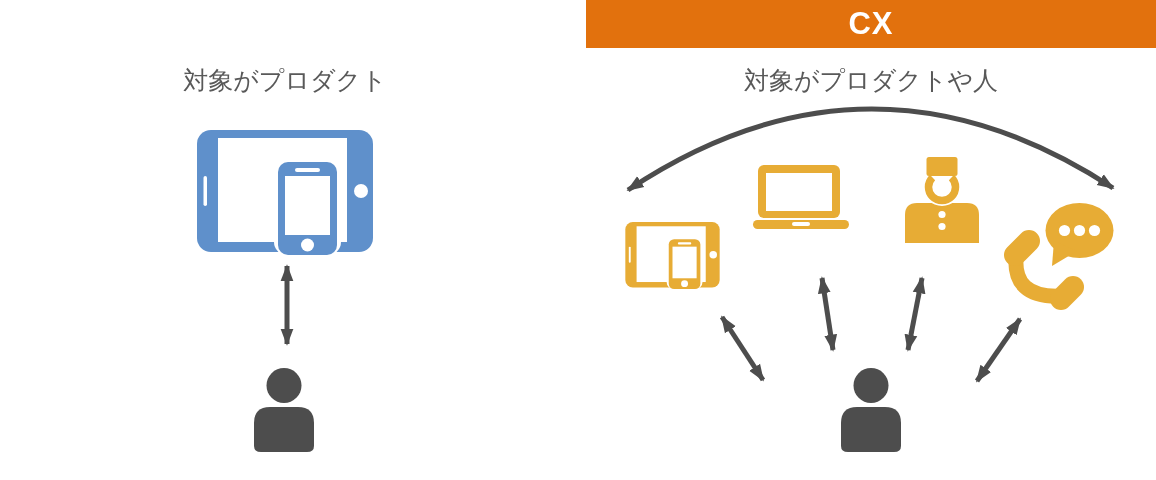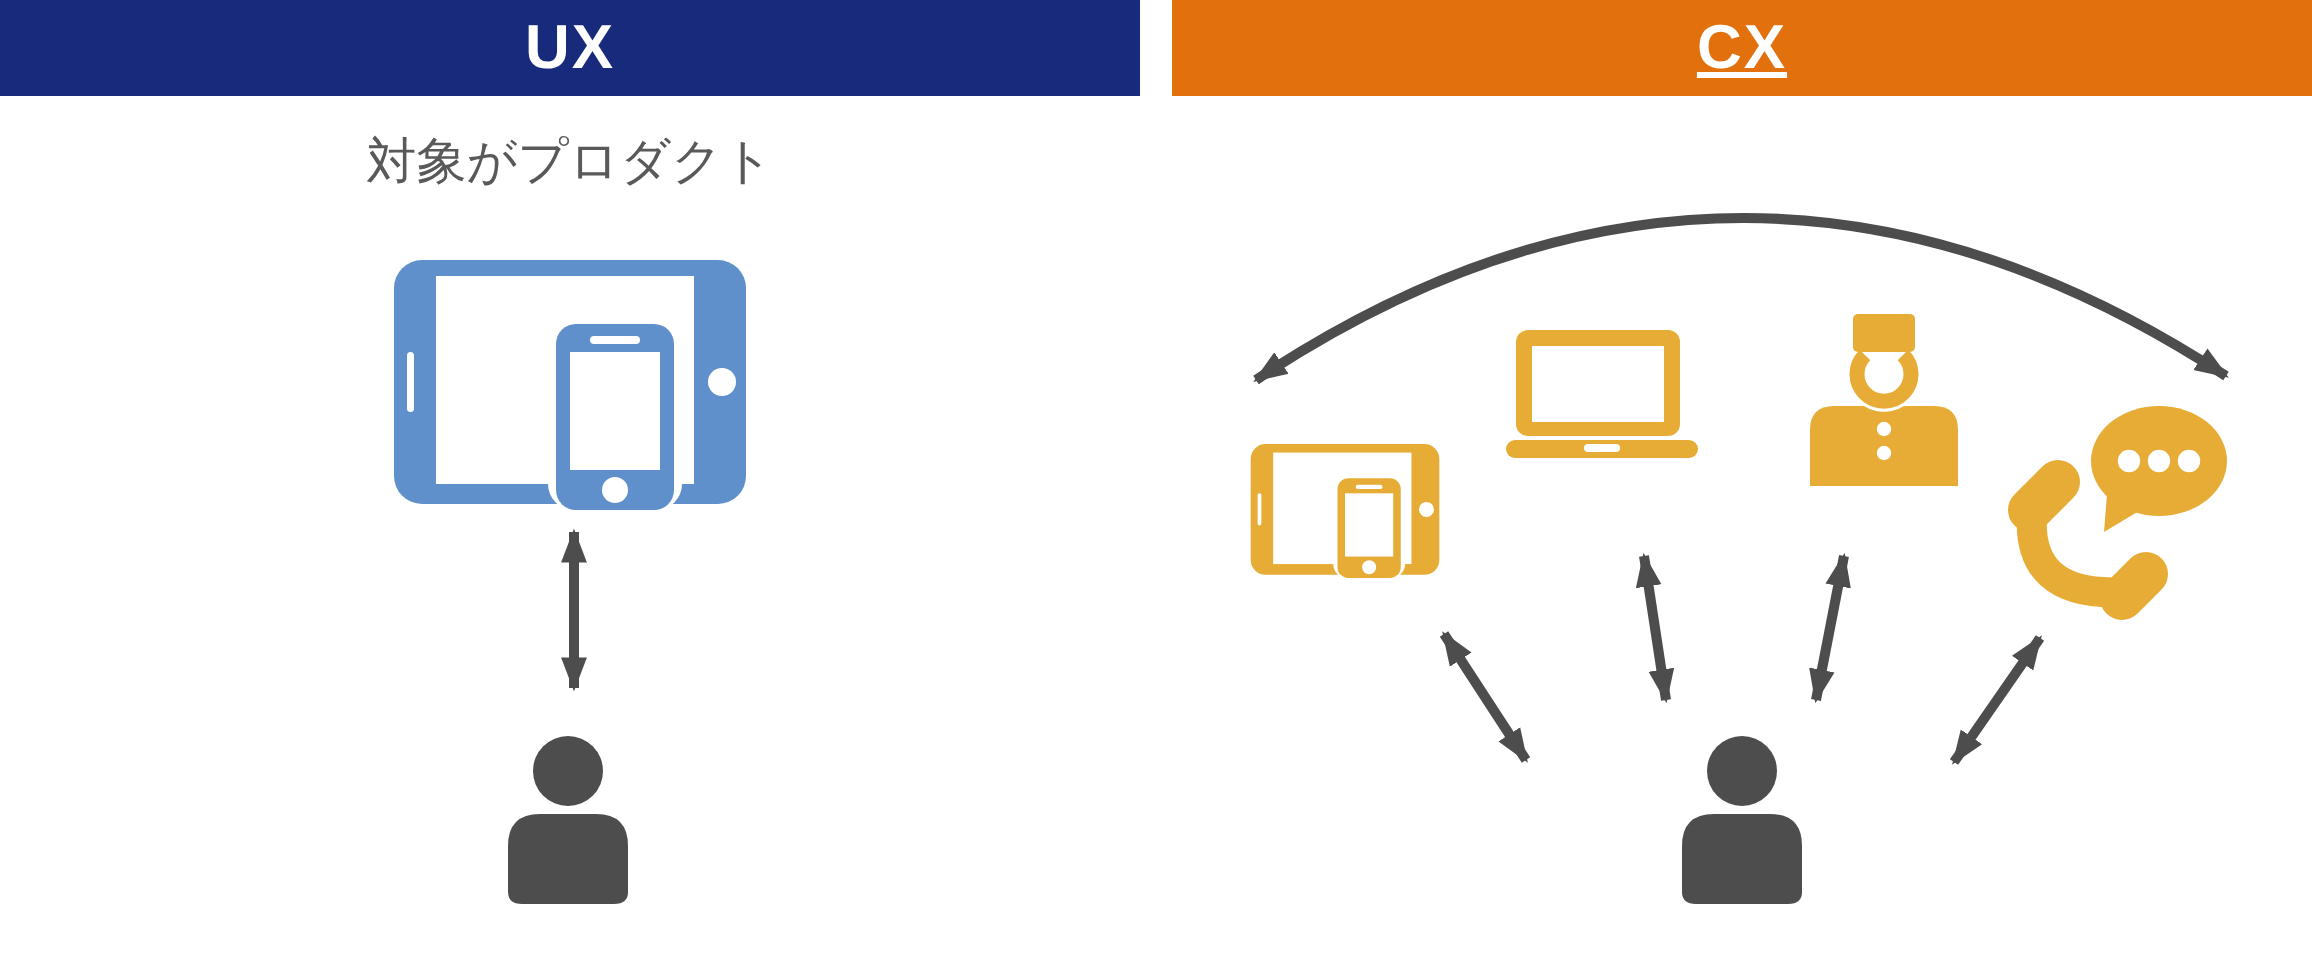--- a/index.html
+++ b/index.html
@@ -14,21 +14,21 @@
   .stage{
     position:relative;width:1156px;height:480px;background:#ffffff;
     font-family:"Liberation Sans","DejaVu Sans",sans-serif;overflow:hidden;
   }
   .abs{position:absolute;}
   .hd{
     top:0;height:48px;display:flex;align-items:center;justify-content:center;
     color:#ffffff;font-size:31px;font-weight:bold;letter-spacing:1px;
   }
   .hd-ux{left:0;width:570px;background:var(--navy);}
-  .hd-cx{left:586px;width:570px;background:var(--orange);text-decoration:underline;}
+  .hd-cx{left:586px;width:570px;background:var(--orange);}
   .subtitle{
     top:58px;height:44px;display:flex;align-items:center;justify-content:center;
     color:var(--subtle);font-size:25px;font-weight:400;white-space:nowrap;
   }
   .sub-ux{left:0;width:570px;}
   .sub-cx{left:586px;width:570px;}
   .blue{color:var(--blue);}
   .gold{color:var(--gold);}
   .fig{color:var(--fig);}
   svg{display:block;overflow:visible;}
@@ -40,23 +40,20 @@
 <div class="stage">
 
   <svg width="0" height="0" class="abs" aria-hidden="true">
     <defs>
       <marker id="ah" viewBox="0 0 10 10" refX="9" refY="5" markerWidth="3.4" markerHeight="3.4" orient="auto-start-reverse" markerUnits="strokeWidth">
         <path d="M0,1.2 L10,5 L0,8.8 Z" fill="#4d4d4d"></path>
       </marker>
     </defs>
   </svg>
 
-  <header class="abs hd hd-ux">
-    <span>UX</span>
-  </header>
 
   <div class="abs subtitle sub-ux">対象がプロダクト</div>
 
   <svg class="abs blue" style="left:197px;top:130px;" width="176" height="125" viewBox="0 0 176 125">
     <rect x="0" y="0" width="176" height="122" rx="14" fill="currentColor"></rect>
     <rect x="21" y="8" width="129" height="104" fill="#ffffff"></rect>
     <rect x="6.5" y="46" width="3.5" height="30" rx="1.75" fill="#ffffff"></rect>
     <circle cx="164" cy="61" r="7" fill="#ffffff"></circle>
     <rect x="77" y="28" width="67" height="97" rx="13" fill="#ffffff"></rect>
     <rect x="81" y="32" width="59" height="93" rx="10" fill="currentColor"></rect>
@@ -71,20 +68,21 @@
 
   <svg class="abs fig" style="left:254px;top:368px;" width="60" height="84" viewBox="0 0 60 84">
     <circle cx="30" cy="17.5" r="17.5" fill="currentColor"></circle>
     <path d="M0,78 V55 Q0,39 16,39 H44 Q60,39 60,55 V78 Q60,84 53,84 H7 Q0,84 0,78 Z" fill="currentColor"></path>
   </svg>
 
   <header class="abs hd hd-cx">
     <span>CX</span>
   </header>
 
+  <div class="abs subtitle sub-cx">対象がプロダクトや人</div>
 
   <svg class="abs" style="left:612px;top:100px;" width="512" height="108" viewBox="0 0 512 108">
     <path class="arrow-line" d="M16,90 Q258,-71 501,88" marker-start="url(#ah)" marker-end="url(#ah)"></path>
   </svg>
 
   <svg class="abs gold" style="left:625px;top:222px;" width="95" height="67" viewBox="0 0 176 125">
     <rect x="0" y="0" width="176" height="122" rx="14" fill="currentColor"></rect>
     <rect x="21" y="8" width="129" height="104" fill="#ffffff"></rect>
     <rect x="6.5" y="46" width="3.5" height="30" rx="1.75" fill="#ffffff"></rect>
     <circle cx="164" cy="61" r="7" fill="#ffffff"></circle>

